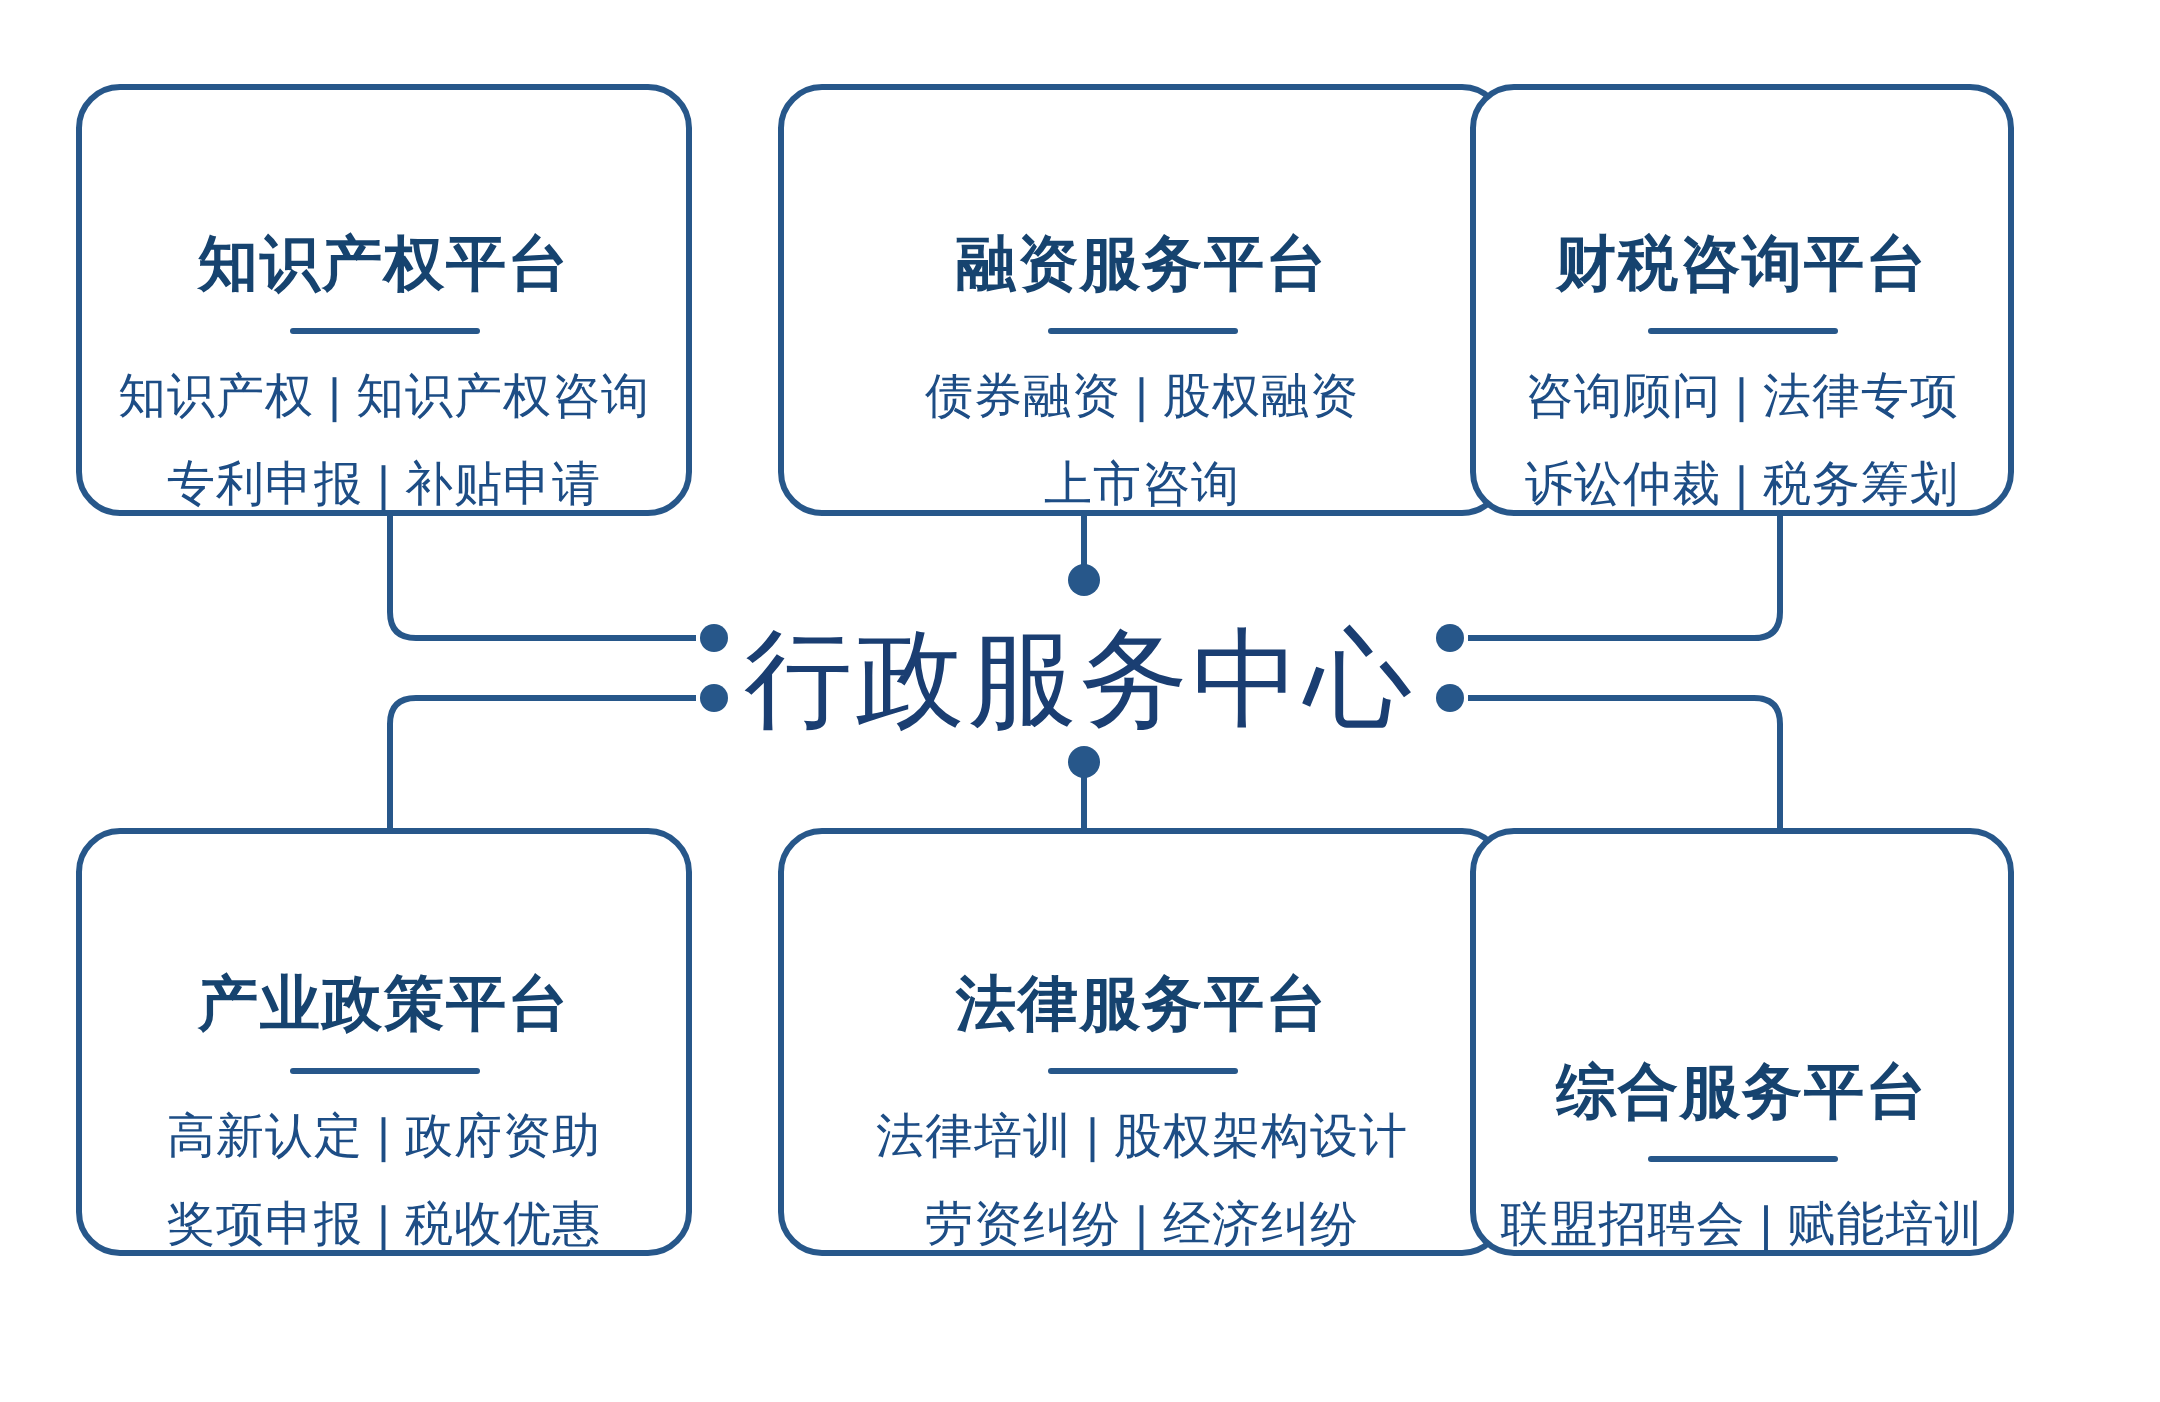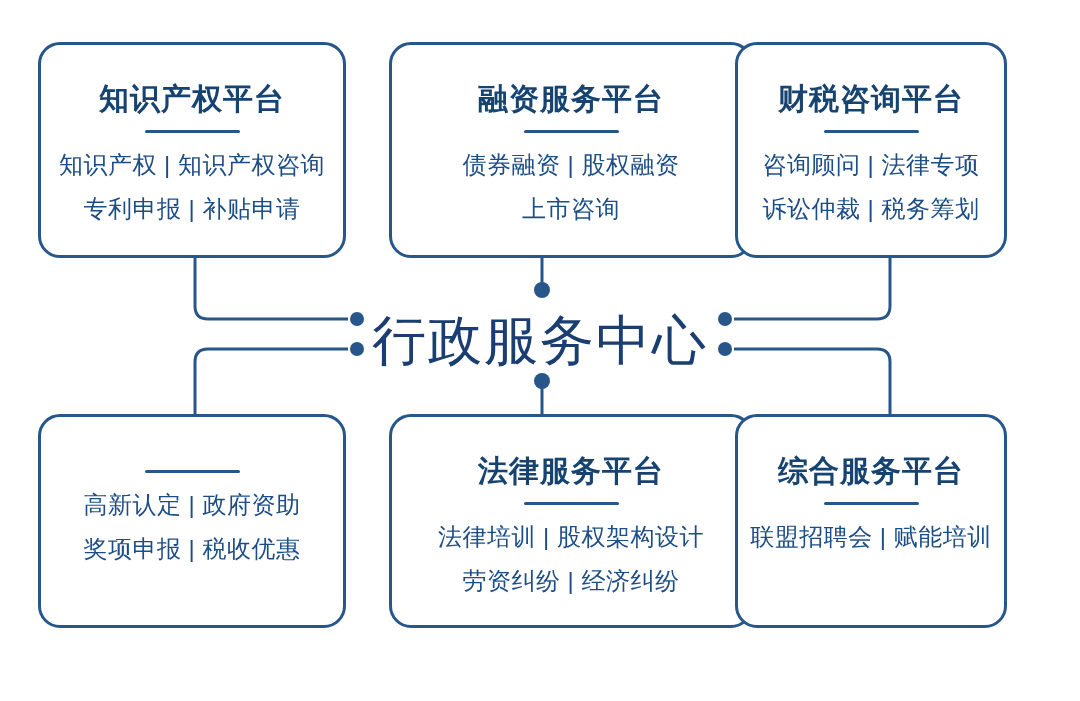--- a/index.html
+++ b/index.html
@@ -41,20 +41,21 @@
 
   .box {
     position: absolute;
     background: #ffffff;
     border: 3px solid var(--line);
     border-radius: 22px;
     display: flex;
     flex-direction: column;
     align-items: center;
     padding-top: 38px;
+    justify-content: flex-end;
   }
   .box.row1 { top: 42px;  height: 216px; }
   .box.row2 { top: 414px; height: 214px; }
   .box.col1 { left: 38px;  width: 308px; }
   .box.col2 { left: 389px; width: 364px; }
   .box.col3 { left: 735px; width: 272px; }
 
   .box-title {
     font-size: 30px;
     line-height: 32px;
@@ -149,20 +150,21 @@
     <div class="divider"></div>
     <div class="box-lines">
       <div class="service-line">咨询顾问 | 法律专项</div>
       <div class="service-line">诉讼仲裁 | 税务筹划</div>
     </div>
   </div>
 
   <div class="center-title">行政服务中心</div>
 
   <div class="box row2 col1">
+    <div class="box-title">产业政策平台</div>
     <div class="divider"></div>
     <div class="box-lines">
       <div class="service-line">高新认定 | 政府资助</div>
       <div class="service-line">奖项申报 | 税收优惠</div>
     </div>
   </div>
 
   <div class="box row2 col2">
     <div class="box-title">法律服务平台</div>
     <div class="divider"></div>

